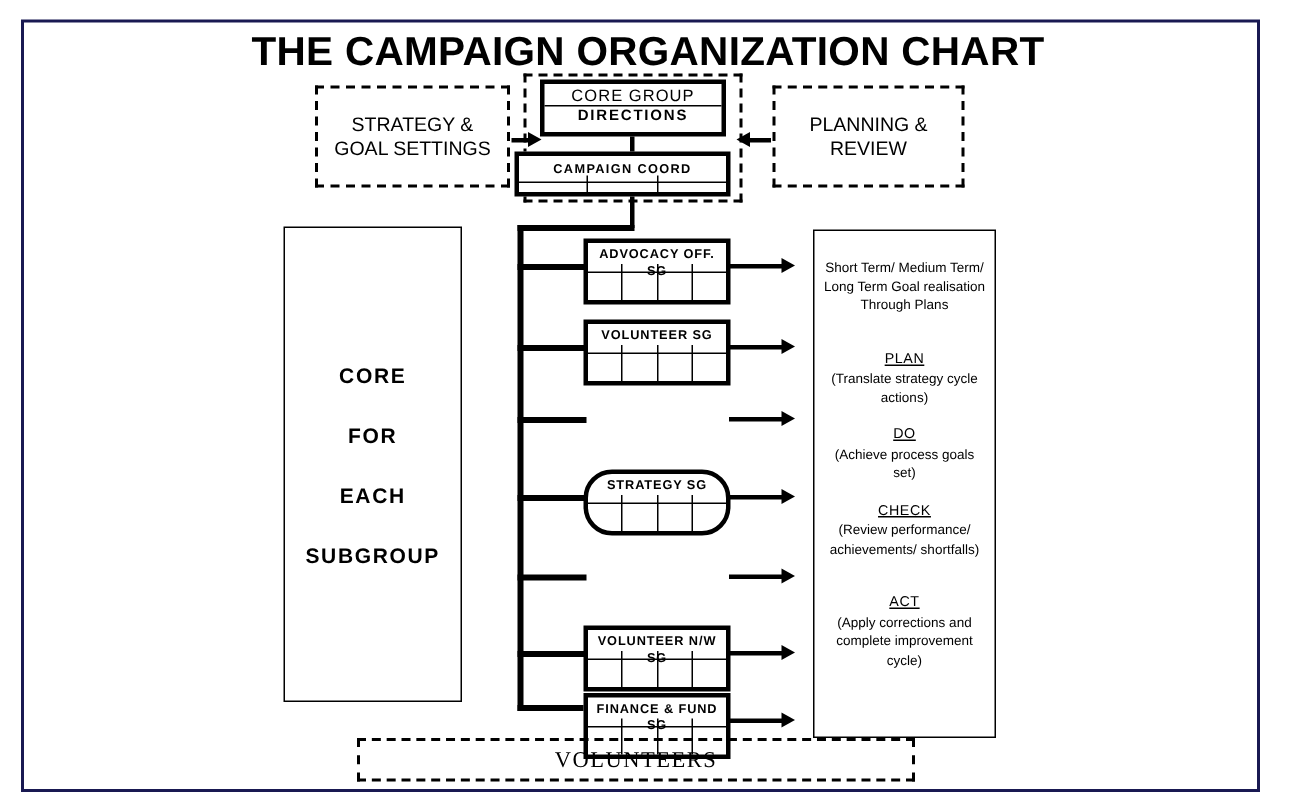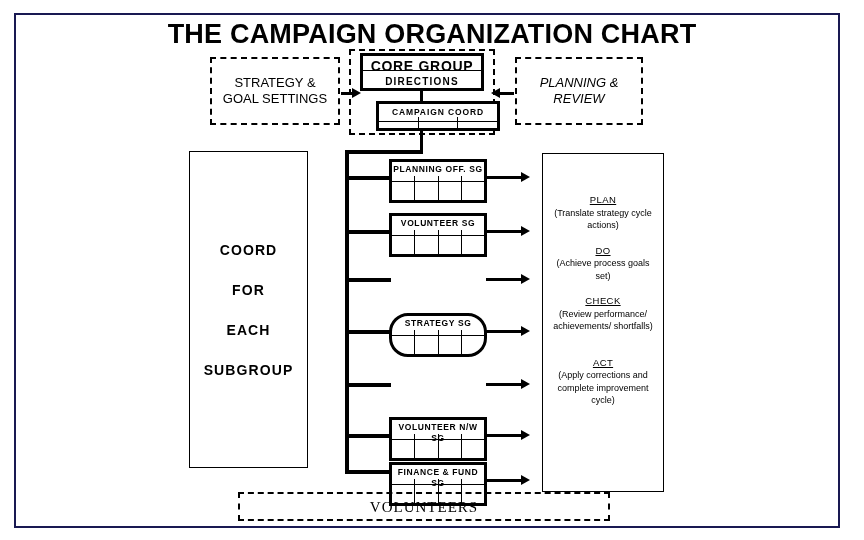--- a/index.html
+++ b/index.html
@@ -83,46 +83,46 @@
   
   .sg{ width:98px;height:44px; }
   .sg .divider{ top:19px; }
   .sg .cells{ height:24px; }
 
   
   #core-group-box{
     left:360px;top:53px;width:124px;height:38px;
   }
   #core-group-box .row1{
-    font-size:14px;font-weight:bold;letter-spacing:.7px;
+    font-size:11px;font-weight:normal;letter-spacing:.7px;
     text-align:center;padding-top:2px;color:#000;
   }
   #core-group-box .row2{
     font-size:10px;font-weight:bold;letter-spacing:1.2px;
     text-align:center;padding-top:2px;color:#000;
   }
   #core-group-box .divider{ top:14px; }
 
   
   #campaign-coord-box{
-    left:376px;top:101px;width:124px;height:30px;
+    left:343px;top:101px;width:144px;height:30px;
   }
   #campaign-coord-box .title{
     font-size:8.5px;letter-spacing:.9px;padding-top:3px;
   }
   #campaign-coord-box .divider{ top:17px; }
   #campaign-coord-box .cells{ height:11px; }
 
   
   #core-dashed-container{
     left:349px;top:49px;width:146px;height:86px;
   }
 
   #strategy-goal-box{ left:210px;top:57px;width:130px;height:68px; }
-  #planning-review-box{ left:515px;top:57px;width:128px;height:68px;font-style:italic; }
+  #planning-review-box{ left:515px;top:57px;width:128px;height:68px; }
 
   
   #tasks-panel{
     position:absolute;
     left:189px;top:151px;width:119px;height:317px;
     border:1.5px solid #000;
     box-sizing:border-box;
     background:#fff;
     display:flex;
     flex-direction:column;
@@ -230,28 +230,28 @@
     </div>
   </div>
 
   <div class="ln" style="left:420px;top:131px;width:3px;height:21px;"></div>
 
   <div class="ln" style="left:345px;top:150px;width:78px;height:4px;"></div>
   <div class="ln" style="left:345px;top:150px;width:4px;height:324px;"></div>
   <div class="ln" style="left:345px;top:470px;width:48px;height:4px;"></div>
 
   <div id="tasks-panel">
-    <div class="tline">COORD</div>
+    <div class="tline">CORE</div>
     <div class="tline">FOR</div>
     <div class="tline">EACH</div>
     <div class="tline">SUBGROUP</div>
   </div>
 
   <div class="sbox sg" style="left:389px;top:159px;">
-    <div class="title">PLANNING OFF. SG</div>
+    <div class="title">ADVOCACY OFF. SG</div>
     <div class="divider"></div>
     <div class="cells">
       <div class="cell"></div>
       <div class="cell"></div>
       <div class="cell"></div>
       <div class="cell"></div>
     </div>
   </div>
   <div class="ln" style="left:345px;top:176px;width:46px;height:4px;"></div>
   <div class="ln" style="left:486px;top:176px;width:36px;height:3px;"></div>
@@ -314,20 +314,21 @@
       <div class="cell"></div>
       <div class="cell"></div>
       <div class="cell"></div>
       <div class="cell"></div>
     </div>
   </div>
   <div class="ln" style="left:486px;top:479px;width:36px;height:3px;"></div>
   <div class="arrow-right" style="left:521px;top:475px;"></div>
 
   <div id="pdca-panel">
+    <div class="blk">Short Term/ Medium Term/ Long Term Goal realisation Through Plans</div>
     <div class="gap-lg"></div>
     <div class="phase-name">PLAN</div>
     <div class="blk">(Translate strategy cycle actions)</div>
     <div class="gap-sm"></div>
     <div class="phase-name">DO</div>
     <div class="blk">(Achieve process goals set)</div>
     <div class="gap-sm"></div>
     <div class="phase-name">CHECK</div>
     <div class="blk">(Review performance/ achievements/ shortfalls)</div>
     <div class="gap-lg"></div>

